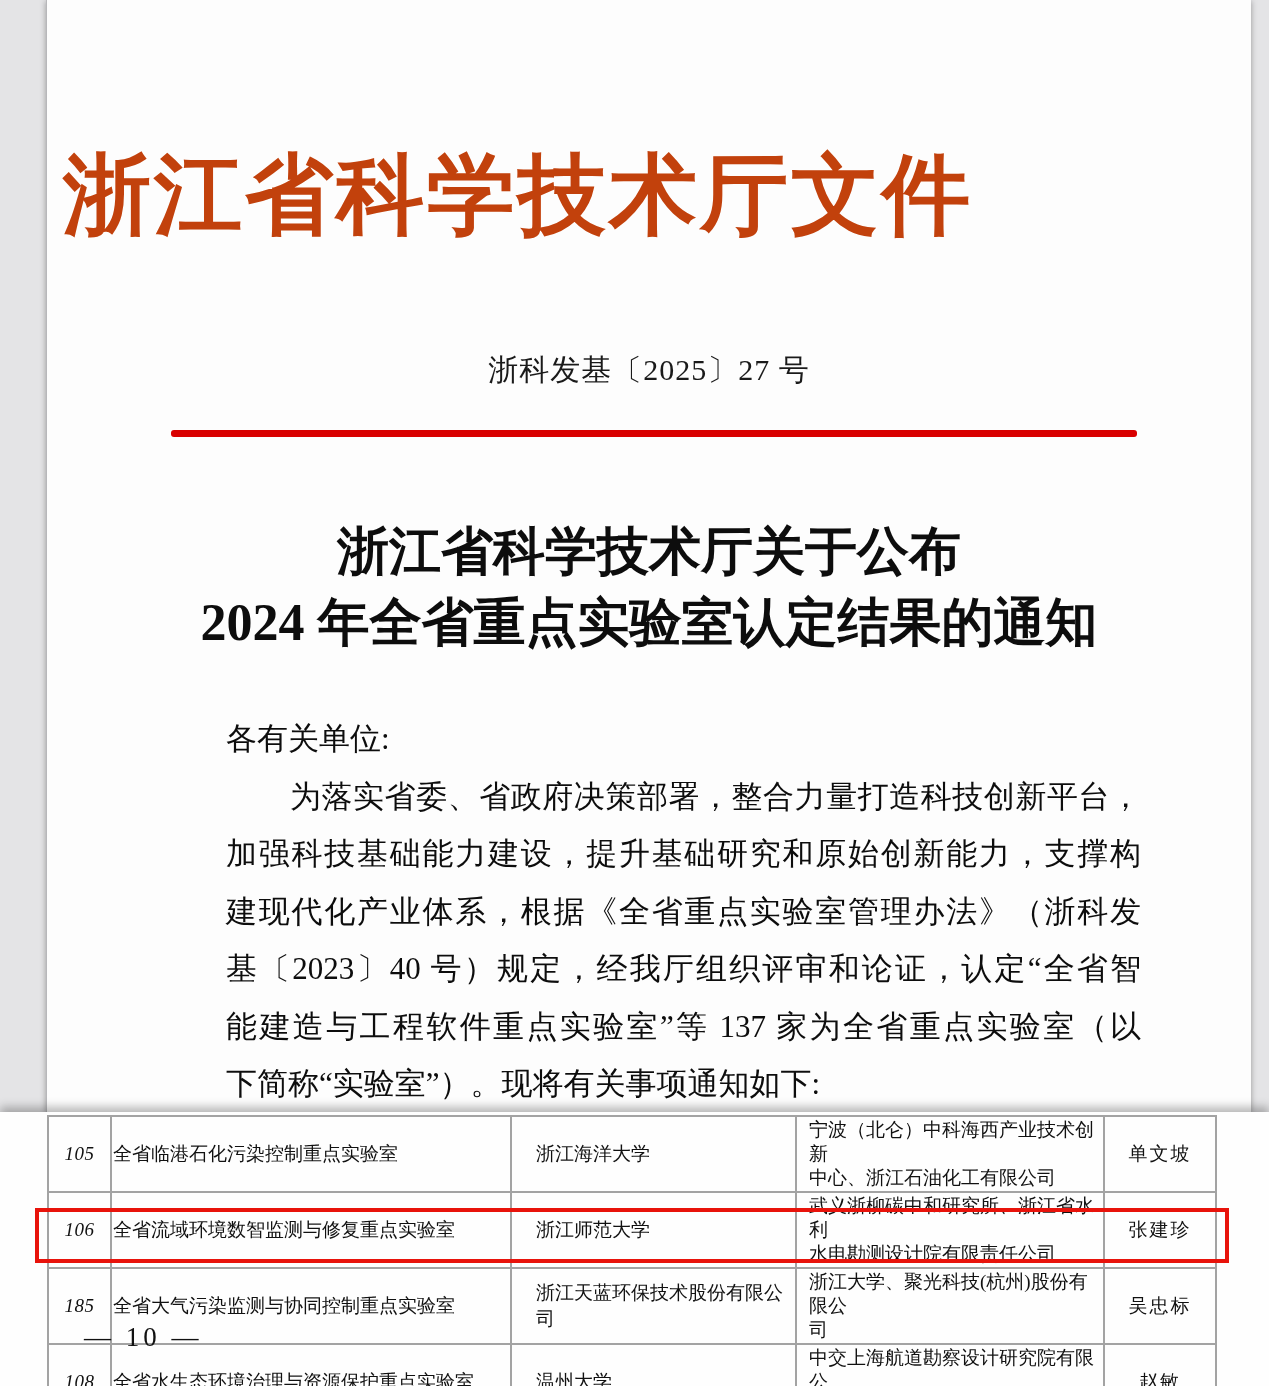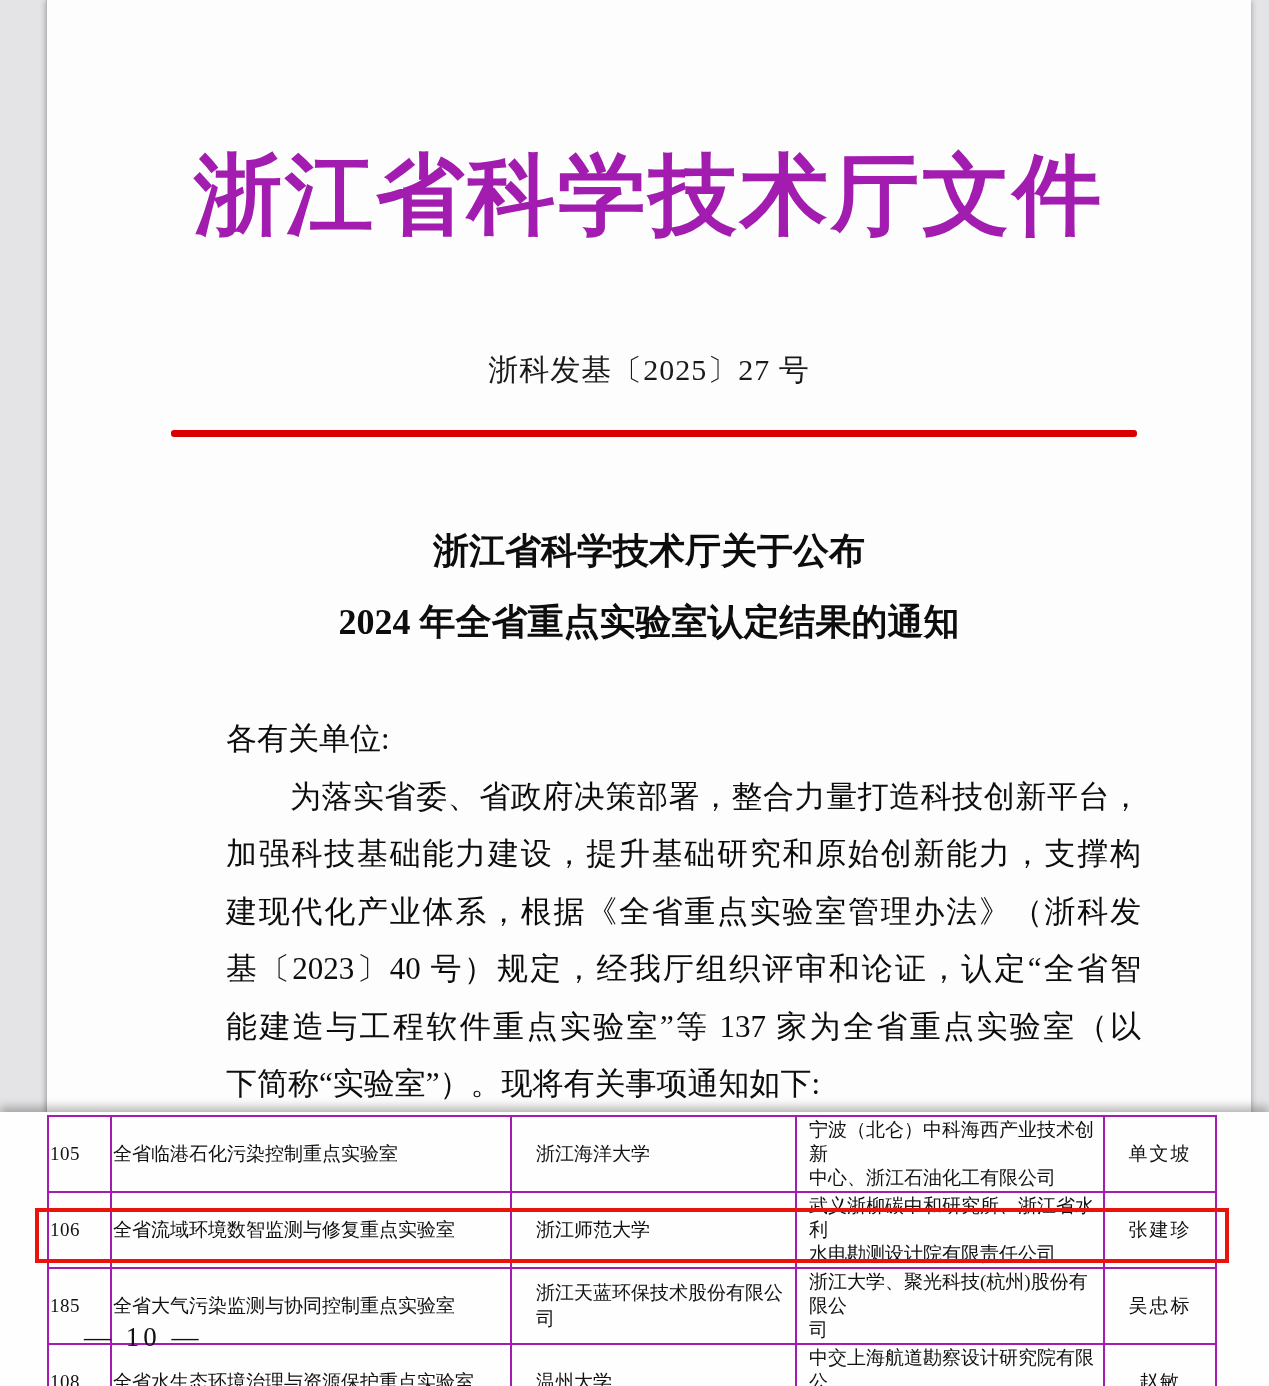--- a/index.html
+++ b/index.html
@@ -23,27 +23,27 @@
     width: 1204px;
     height: 1113px;
     background: #fdfdfd;
     box-shadow: 0 1px 6px rgba(0,0,0,0.35);
     border-left: 1px solid #b7b7ba;
   }
 
   .letterhead-title {
     position: absolute;
     top: 136px;
-    left: 0;
+    left: 16px;
     width: 100%;
-    text-align: center;
+    text-align: left;
     font-size: 88px;
     font-weight: bold;
     letter-spacing: 3px;
-    color: #a21caf;
+    color: #c2410c;
     white-space: nowrap;
   }
 
   .doc-number {
     position: absolute;
     top: 350px;
     left: 0;
     width: 100%;
     text-align: center;
     font-size: 30px;
@@ -60,21 +60,21 @@
     border-radius: 3px;
     background: #d90000;
   }
 
   .notice-title {
     position: absolute;
     top: 516px;
     left: 0;
     width: 100%;
     text-align: center;
-    font-size: 36px;
+    font-size: 52px;
     font-weight: bold;
     color: #0d0d0d;
     line-height: 71px;
     white-space: nowrap;
   }
 
   .body-block {
     position: absolute;
     left: 159px;
     top: 710px;
@@ -112,27 +112,27 @@
     position: absolute;
     left: 47px;
     top: 3px;
     width: 1168px;
     border-collapse: collapse;
     table-layout: fixed;
     font-size: 19px;
     color: #111;
   }
   table.result-table td {
-    border: 2px solid #a21caf;
+    border: 2px solid #a3a3a3;
     height: 48px;
     vertical-align: middle;
     box-sizing: border-box;
     margin-left: 27px;
   }
-  td.c-no   { text-align: left; letter-spacing: 0.5px; }
+  td.c-no   { text-align: center; letter-spacing: 0.5px; font-style: italic; }
   td.c-lab  { }
   td.c-host { padding-left: 24px; }
   td.c-partner {
     padding: 1px 6px 1px 12px;
     line-height: 24px;
     white-space: pre-line;
   }
   td.c-name { text-align: center; letter-spacing: 2px; }
 
   .red-highlight {

